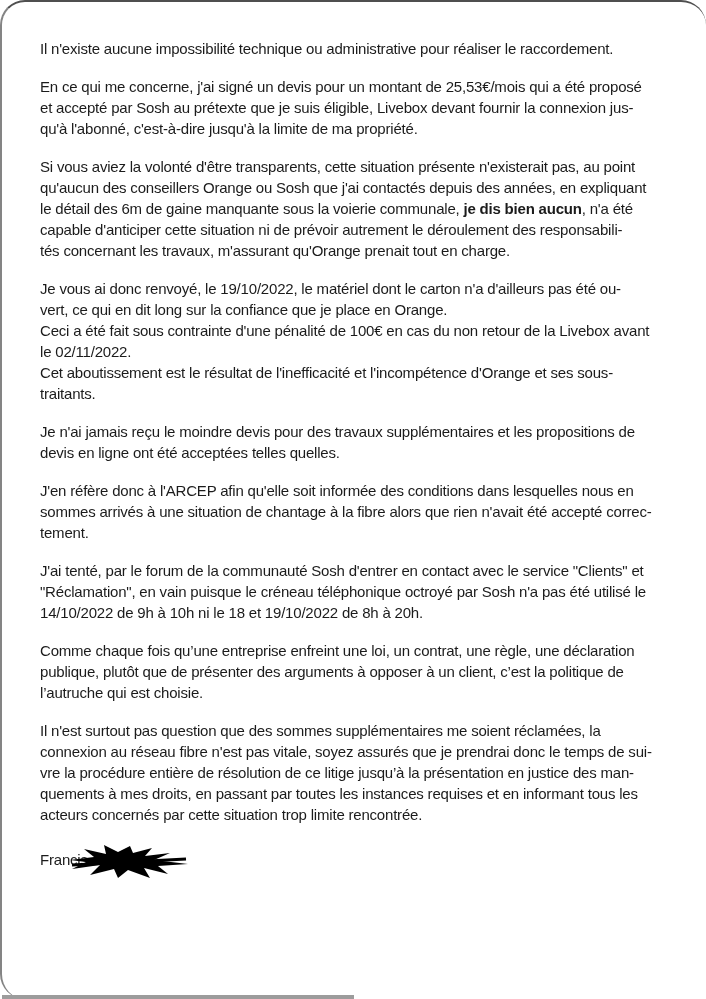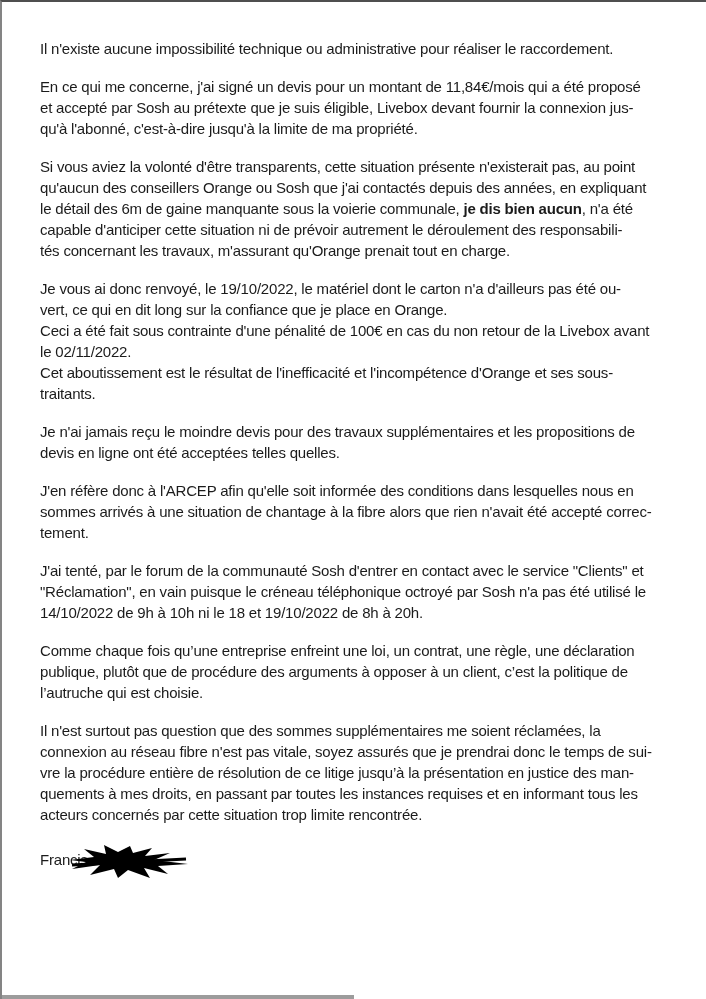--- a/index.html
+++ b/index.html
@@ -17,20 +17,21 @@
     height: 999px;
     background: #ffffff;
     border-top: 2px solid #4f4f4f;
     border-left: 2px solid #848484;
     padding: 36px 34px 0 38px;
     font-family: "Liberation Sans", "DejaVu Sans", sans-serif;
     font-size: 15px;
     line-height: 21px;
     letter-spacing: -0.2px;
     color: #1b1b1b;
+    border-radius: 25px;
   }
   .para { margin: 0 0 17px 0; }
   .line { white-space: nowrap; }
   .bold { font-weight: bold; text-align: center; }
   .signature-row {
     margin-top: 0;
     display: flex;
     align-items: center;
     height: 34px;
   }
@@ -52,21 +53,21 @@
 </head>
 <body>
 
 <div class="page">
 
   <div class="para">
     <div class="line">Il n'existe aucune impossibilité technique ou administrative pour réaliser le raccordement.</div>
   </div>
 
   <div class="para">
-    <div class="line">En ce qui me concerne, j'ai signé un devis pour un montant de 11,84€/mois qui a été proposé</div>
+    <div class="line">En ce qui me concerne, j'ai signé un devis pour un montant de 25,53€/mois qui a été proposé</div>
     <div class="line">et accepté par Sosh au prétexte que je suis éligible, Livebox devant fournir la connexion jus-</div>
     <div class="line">qu'à l'abonné, c'est-à-dire jusqu'à la limite de ma propriété.</div>
   </div>
 
   <div class="para">
     <div class="line">Si vous aviez la volonté d'être transparents, cette situation présente n'existerait pas, au point</div>
     <div class="line">qu'aucun des conseillers Orange ou Sosh que j'ai contactés depuis des années, en expliquant</div>
     <div class="line"><span>le détail des 6m de gaine manquante sous la voierie communale, </span><span class="bold">je dis bien aucun</span><span>, n'a été</span></div>
     <div class="line">capable d'anticiper cette situation ni de prévoir autrement le déroulement des responsabili-</div>
     <div class="line">tés concernant les travaux, m'assurant qu'Orange prenait tout en charge.</div>
@@ -93,21 +94,21 @@
   </div>
 
   <div class="para">
     <div class="line">J'ai tenté, par le forum de la communauté Sosh d'entrer en contact avec le service "Clients" et</div>
     <div class="line">"Réclamation", en vain puisque le créneau téléphonique octroyé par Sosh n'a pas été utilisé le</div>
     <div class="line">14/10/2022 de 9h à 10h ni le 18 et 19/10/2022 de 8h à 20h.</div>
   </div>
 
   <div class="para">
     <div class="line">Comme chaque fois qu’une entreprise enfreint une loi, un contrat, une règle, une déclaration</div>
-    <div class="line">publique, plutôt que de procédure des arguments à opposer à un client, c’est la politique de</div>
+    <div class="line">publique, plutôt que de présenter des arguments à opposer à un client, c’est la politique de</div>
     <div class="line">l’autruche qui est choisie.</div>
   </div>
 
   <div class="para">
     <div class="line">Il n'est surtout pas question que des sommes supplémentaires me soient réclamées, la</div>
     <div class="line">connexion au réseau fibre n'est pas vitale, soyez assurés que je prendrai donc le temps de sui-</div>
     <div class="line">vre la procédure entière de résolution de ce litige jusqu’à la présentation en justice des man-</div>
     <div class="line">quements à mes droits, en passant par toutes les instances requises et en informant tous les</div>
     <div class="line">acteurs concernés par cette situation trop limite rencontrée.</div>
   </div>

